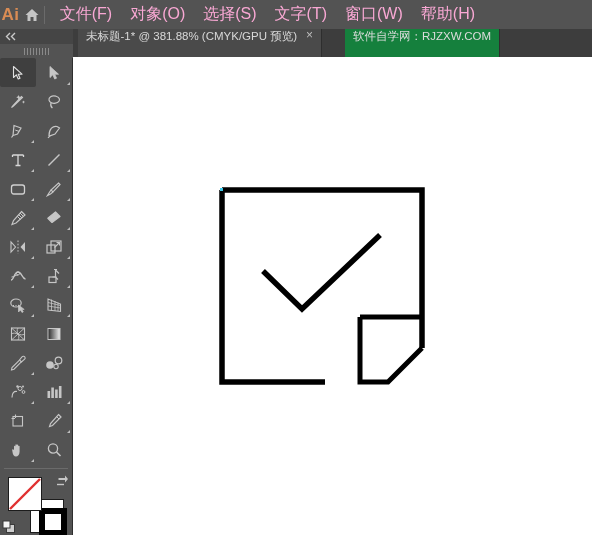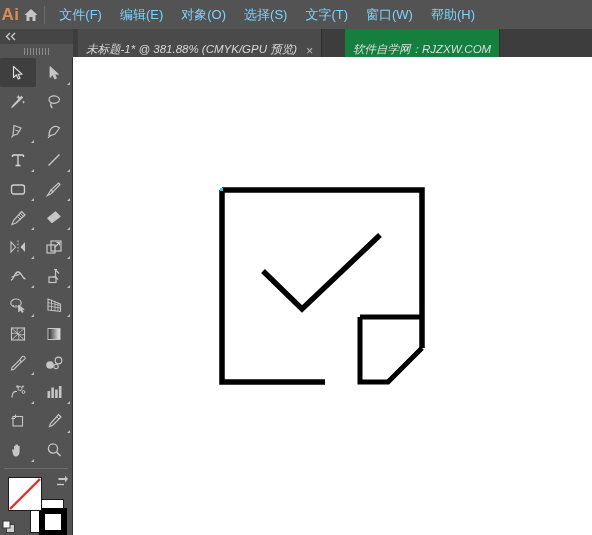--- a/index.html
+++ b/index.html
@@ -25,37 +25,36 @@
   }
   .home-btn {
     width: 34px; height: 29px;
     display: flex; align-items: center; justify-content: center;
   }
   .menu-sep {
     width: 1px; height: 18px; background: #6b6b6b; margin: 0 6px 0 2px;
   }
   .menu-items { display: flex; align-items: center; }
   .menu-item {
-    font-size: 13px; color: #7dd3fc;
+    font-size: 16px; color: #f9a8d4;
     padding: 4px 9px; white-space: nowrap;
   }
 
   
   .tabbar {
     position: absolute; left: 0; top: 29px; width: 592px; height: 28px;
     background: #3d3d3d;
   }
   .tab {
     position: absolute; top: 0; height: 28px;
-    display: flex; align-items: flex-end;
+    display: flex; align-items: flex-start;
     font-size: 11.5px; color: #c8c8c8;
     border-right: 1px solid #2e2e2e;
     padding: 0 8px;
     white-space: nowrap;
-    font-style: italic;
   }
   .tab.active { background: #4a4a4a; left: 78px; color: #d8d8d8; }
   .tab.secondary { background: #15803d; left: 345px; color: #dcdcdc; }
   .tab-close {
     margin-left: 9px; font-size: 12px; color: #bdbdbd; line-height: 1;
   }
 
   
   .toolpanel {
     position: absolute; left: 0; top: 29px; width: 73px; height: 506px;
@@ -154,21 +153,20 @@
   <div class="menubar">
     <div class="ai-logo">Ai</div>
     <div class="home-btn">
       <svg width="16" height="16" viewBox="0 0 16 16">
         <path d="M8 2 L14.5 8 L12.5 8 L12.5 14 L9.5 14 L9.5 10 L6.5 10 L6.5 14 L3.5 14 L3.5 8 L1.5 8 Z" fill="#c5c5c5"></path>
       </svg>
     </div>
     <div class="menu-sep"></div>
     <div class="menu-items">
       <div class="menu-item">文件(F)</div>
-      <div class="menu-item">编辑(E)</div>
       <div class="menu-item">对象(O)</div>
       <div class="menu-item">选择(S)</div>
       <div class="menu-item">文字(T)</div>
       <div class="menu-item">窗口(W)</div>
       <div class="menu-item">帮助(H)</div>
     </div>
   </div>
 
   <div class="tabbar">
     <div class="tab active">

